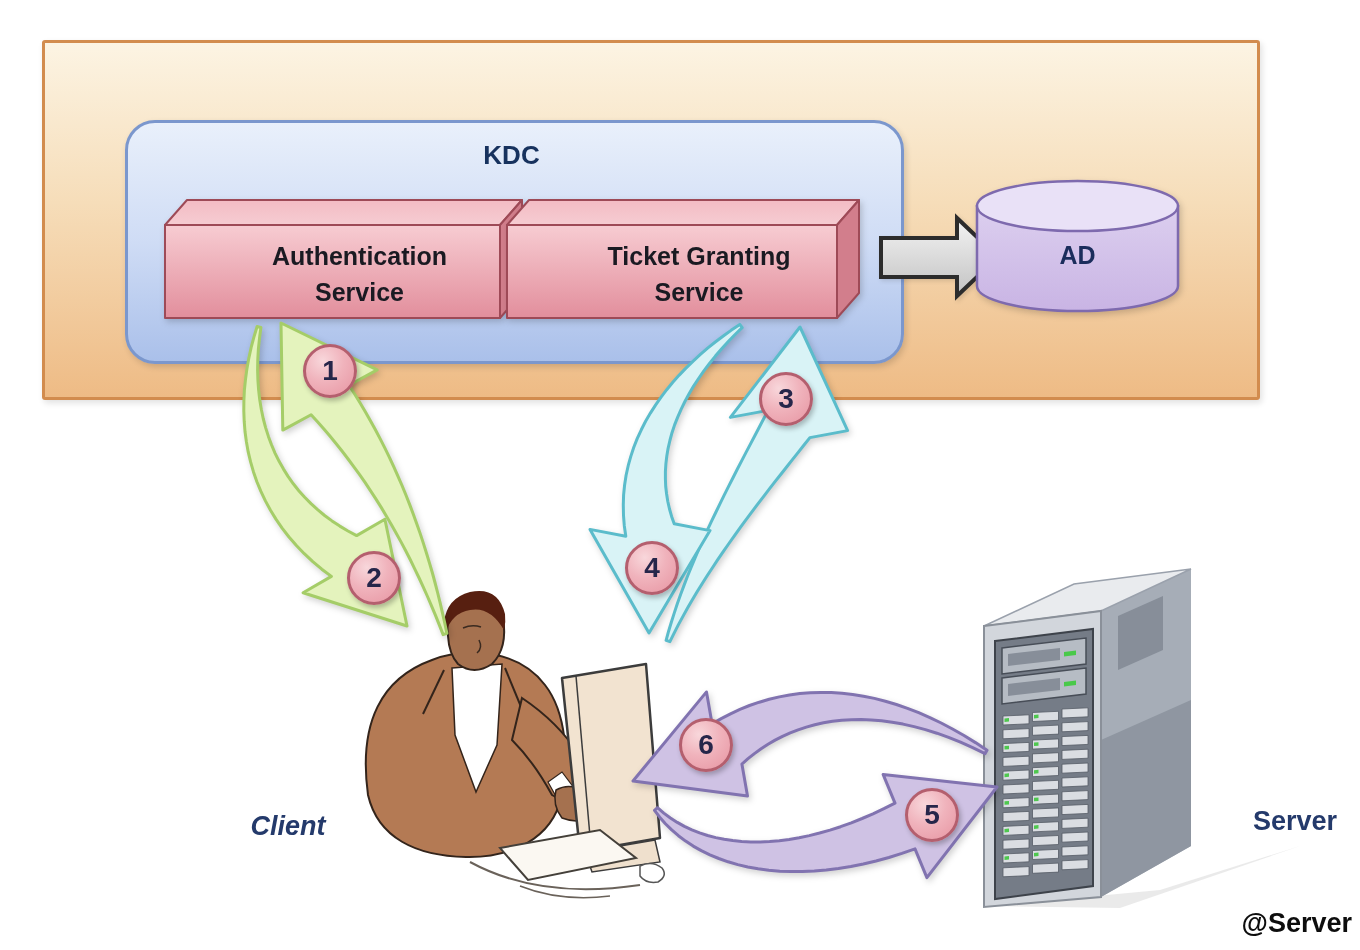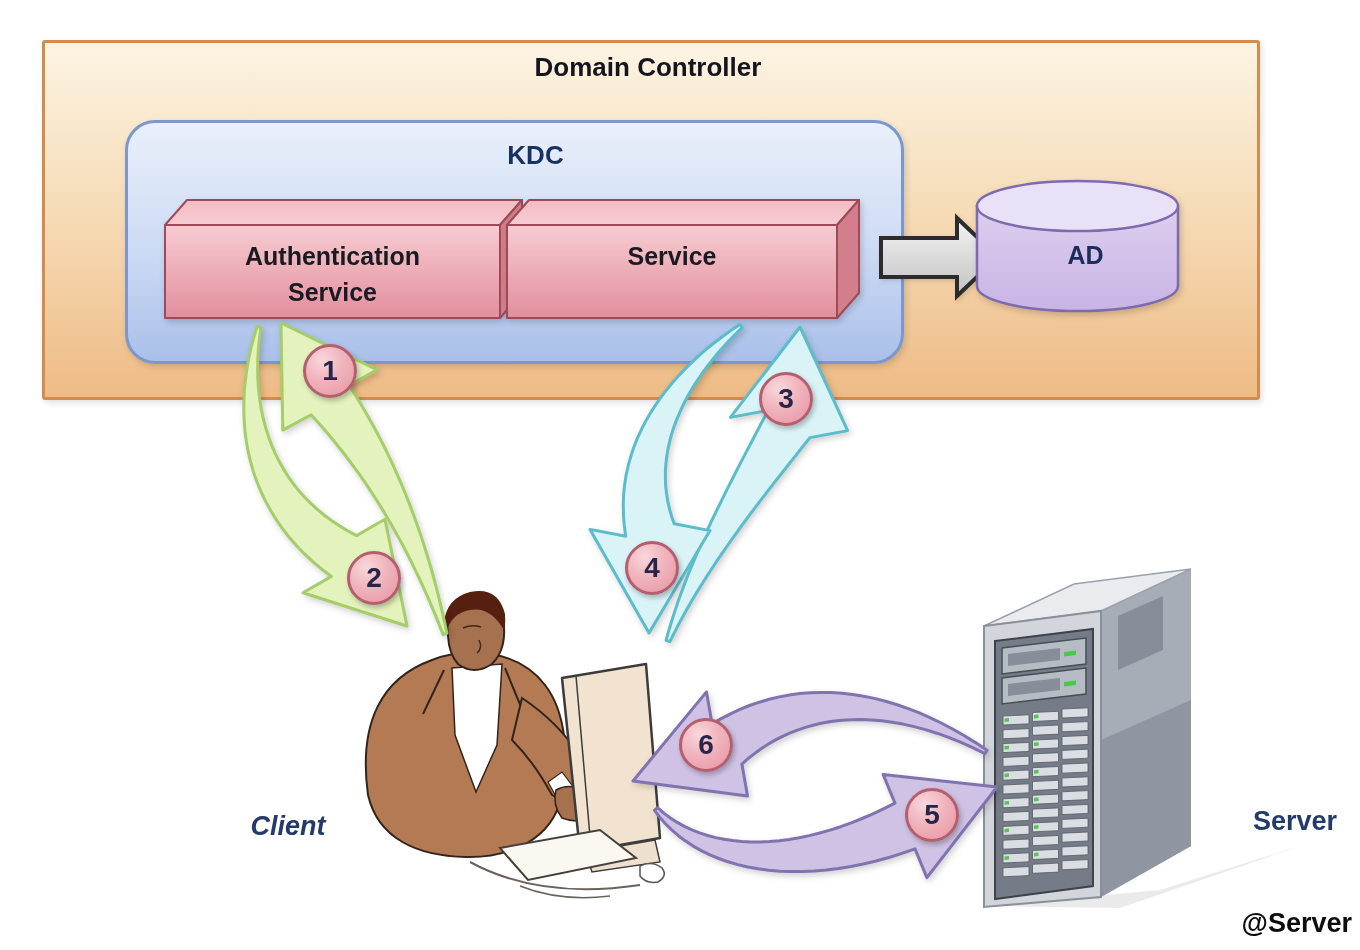--- a/index.html
+++ b/index.html
@@ -10,25 +10,25 @@
   #dc-box{left:42px;top:40px;width:1212px;height:354px;border:3px solid #d28c4e;border-radius:3px;
     background:linear-gradient(180deg,#fcf4e3 0%,#f6ddb9 45%,#eebb85 100%);
     box-shadow:2px 3px 6px rgba(0,0,0,0.12);z-index:1;}
   
   #kdc-box{left:125px;top:120px;width:773px;height:238px;border:3px solid #7b97cd;border-radius:30px;
     background:linear-gradient(180deg,#e9f0fb 0%,#cfdcf5 50%,#aac0ea 100%);
     box-shadow:2px 3px 6px rgba(0,0,0,0.15);z-index:2;}
   svg#vector-layer{left:0;top:0;z-index:5;}
   .lbl{position:absolute;text-align:center;z-index:10;}
   #dc-title{left:42px;top:52px;width:1212px;font-size:26px;font-weight:700;color:#15151f;}
-  #kdc-label{left:125px;top:140px;width:773px;font-size:26px;font-weight:700;color:#17325e;margin-left:24px;}
-  .svc-label{font-size:25px;font-weight:700;color:#1a1a22;line-height:36px;}
+  #kdc-label{left:125px;top:140px;width:773px;font-size:26px;font-weight:700;color:#17325e;}
+  .svc-label{font-size:25px;font-weight:700;color:#1a1a22;line-height:36px;padding-left:27px;}
   #as-label{left:165px;top:238px;width:335px;}
   #tgs-label{left:507px;top:238px;width:330px;}
-  #ad-label{left:977px;top:241px;width:201px;font-size:25px;font-weight:700;color:#1b2d5c;margin-left:8px;}
+  #ad-label{left:977px;top:241px;width:201px;font-size:25px;font-weight:700;color:#1b2d5c;}
   #client-label{left:188px;top:811px;width:200px;font-size:27px;font-weight:700;color:#243a6b;font-style:italic;}
   #server-label{left:1195px;top:806px;width:200px;font-size:27px;font-weight:700;color:#243a6b;}
   #watermark{left:1140px;top:908px;width:212px;font-size:27px;font-weight:700;color:#0d0d0d;text-align:right;}
   
   .badge{position:absolute;width:54px;height:54px;border-radius:50%;
     border:3px solid #b45f6e;box-sizing:border-box;
     background:radial-gradient(circle at 35% 28%,#f8d7db 0%,#f0b3bc 45%,#e795a2 100%);
     color:#26264a;font-size:28px;font-weight:700;line-height:48px;text-align:center;
     box-shadow:2px 3px 5px rgba(0,0,0,0.25);z-index:12;}
   .shadowed{filter:drop-shadow(2px 3px 3px rgba(0,0,0,0.18));}
@@ -172,27 +172,27 @@
     <g id="arrows" class="shadowed">
         <path d="M446.9,633.4 L444.8,623.3 L442.5,613.2 L440.2,603.1 L437.7,593.0 L435.1,583.0 L432.4,573.0 L429.5,563.1 L426.5,553.2 L423.4,543.4 L420.2,533.6 L416.8,523.9 L413.3,514.2 L409.7,504.6 L405.9,495.0 L402.0,485.5 L397.9,476.1 L393.7,466.7 L389.4,457.3 L384.9,448.1 L380.2,438.9 L375.4,429.8 L370.4,420.7 L365.3,411.7 L360.0,402.8 L354.6,394.0 L348.9,385.2 L377.2,369.9 L281.0,323.0 L282.8,430.1 L311.1,414.8 L317.5,421.8 L323.9,429.0 L330.1,436.3 L336.2,443.7 L342.2,451.3 L348.1,459.0 L353.9,466.8 L359.6,474.7 L365.2,482.7 L370.6,490.8 L376.0,499.1 L381.2,507.4 L386.3,515.9 L391.3,524.5 L396.2,533.2 L401.0,541.9 L405.7,550.8 L410.3,559.8 L414.7,568.8 L419.1,578.0 L423.3,587.2 L427.5,596.5 L431.5,605.9 L435.5,615.4 L439.3,624.9 L443.1,634.6 Z" fill="#e4f3bd" stroke="#a5cd68" stroke-width="3" stroke-linejoin="round"></path>
         <path d="M257.1,326.5 L253.9,337.1 L251.1,347.7 L248.8,358.3 L246.9,368.9 L245.5,379.4 L244.4,390.0 L243.9,400.4 L243.8,410.8 L244.2,421.2 L245.0,431.5 L246.4,441.7 L248.2,451.9 L250.6,461.9 L253.5,471.9 L256.9,481.7 L260.9,491.4 L265.4,500.9 L270.5,510.2 L276.1,519.4 L282.3,528.3 L289.0,537.0 L296.4,545.5 L304.3,553.7 L312.8,561.6 L321.8,569.2 L331.4,576.4 L303.1,592.8 L407.0,626.0 L384.9,519.2 L356.6,535.6 L348.0,531.0 L339.8,526.1 L332.0,520.9 L324.6,515.5 L317.6,509.7 L311.0,503.6 L304.7,497.3 L298.8,490.7 L293.3,483.8 L288.2,476.6 L283.5,469.1 L279.1,461.3 L275.1,453.3 L271.6,445.0 L268.4,436.4 L265.6,427.6 L263.2,418.5 L261.3,409.2 L259.7,399.6 L258.6,389.9 L257.9,379.9 L257.6,369.7 L257.8,359.4 L258.4,348.9 L259.5,338.3 L260.9,327.5 Z" fill="#e4f3bd" stroke="#a5cd68" stroke-width="3" stroke-linejoin="round"></path>
         <path d="M669.9,641.7 L674.0,633.3 L678.3,624.9 L682.8,616.6 L687.4,608.3 L692.2,600.1 L697.1,591.8 L702.1,583.7 L707.3,575.5 L712.6,567.5 L717.9,559.4 L723.4,551.4 L728.9,543.5 L734.5,535.6 L740.2,527.7 L745.9,519.9 L751.7,512.2 L757.5,504.4 L763.3,496.8 L769.2,489.2 L775.0,481.7 L780.9,474.2 L786.8,466.7 L792.6,459.4 L798.4,452.1 L804.2,444.8 L809.9,437.6 L847.6,430.6 L800.0,327.0 L730.4,417.4 L768.1,410.4 L763.8,418.5 L759.5,426.7 L755.2,435.0 L750.8,443.4 L746.3,451.9 L741.9,460.4 L737.4,469.0 L733.0,477.7 L728.6,486.4 L724.2,495.2 L719.8,504.1 L715.5,513.0 L711.2,521.9 L707.0,530.9 L702.9,539.9 L698.9,549.0 L695.0,558.1 L691.2,567.2 L687.5,576.3 L684.0,585.4 L680.6,594.6 L677.3,603.7 L674.3,612.9 L671.4,622.0 L668.6,631.2 L666.1,640.3 Z" fill="#d9f3f6" stroke="#5bbccb" stroke-width="3" stroke-linejoin="round"></path>
         <path d="M739.8,324.4 L731.4,330.1 L723.3,336.0 L715.3,342.0 L707.6,348.2 L700.1,354.7 L692.9,361.3 L685.9,368.1 L679.2,375.1 L672.8,382.3 L666.7,389.7 L660.9,397.3 L655.5,405.1 L650.4,413.1 L645.6,421.3 L641.3,429.8 L637.3,438.4 L633.8,447.3 L630.8,456.4 L628.2,465.7 L626.1,475.3 L624.6,485.0 L623.6,494.9 L623.3,505.0 L623.5,515.3 L624.3,525.7 L625.8,536.2 L590.0,529.4 L649.0,633.0 L710.0,530.6 L674.2,523.8 L671.6,516.4 L669.5,509.0 L667.8,501.5 L666.6,494.0 L665.7,486.5 L665.4,479.0 L665.4,471.3 L665.9,463.7 L666.8,456.0 L668.1,448.3 L669.9,440.5 L672.0,432.7 L674.6,424.9 L677.7,417.1 L681.1,409.3 L684.9,401.5 L689.1,393.8 L693.6,386.1 L698.6,378.5 L703.9,370.9 L709.5,363.5 L715.4,356.1 L721.7,348.8 L728.3,341.6 L735.1,334.5 L742.2,327.6 Z" fill="#d9f3f6" stroke="#5bbccb" stroke-width="3" stroke-linejoin="round"></path>
         <path d="M987.0,750.3 L975.5,742.6 L964.0,735.5 L952.5,729.0 L941.2,723.0 L929.9,717.6 L918.7,712.7 L907.5,708.3 L896.4,704.5 L885.4,701.2 L874.4,698.4 L863.5,696.2 L852.7,694.5 L842.0,693.3 L831.3,692.6 L820.7,692.4 L810.2,692.7 L799.8,693.6 L789.5,695.0 L779.3,696.9 L769.2,699.3 L759.3,702.2 L749.5,705.5 L739.9,709.4 L730.5,713.8 L721.2,718.6 L712.1,723.9 L706.5,691.9 L633.0,781.0 L747.5,796.1 L741.9,764.1 L748.0,758.7 L754.4,753.6 L761.1,748.8 L768.0,744.3 L775.1,740.1 L782.5,736.3 L790.2,732.9 L798.1,729.8 L806.3,727.1 L814.8,724.7 L823.5,722.8 L832.5,721.3 L841.8,720.2 L851.4,719.7 L861.2,719.5 L871.3,719.9 L881.6,720.8 L892.2,722.2 L903.0,724.1 L914.1,726.6 L925.4,729.6 L936.9,733.2 L948.6,737.4 L960.5,742.2 L972.7,747.7 L985.0,753.7 Z" fill="#cfc2e4" stroke="#8173b0" stroke-width="3" stroke-linejoin="round"></path>
         <path d="M654.5,810.3 L659.7,817.2 L665.4,823.7 L671.7,829.9 L678.4,835.7 L685.6,841.1 L693.2,846.1 L701.3,850.6 L709.9,854.8 L718.8,858.5 L728.1,861.8 L737.8,864.6 L747.8,867.0 L758.1,868.8 L768.8,870.3 L779.8,871.2 L791.0,871.6 L802.5,871.6 L814.3,871.1 L826.2,870.1 L838.4,868.5 L850.8,866.5 L863.3,864.0 L876.0,861.0 L888.9,857.5 L901.9,853.4 L915.0,848.9 L926.9,877.6 L997.0,787.0 L883.1,774.4 L895.0,803.1 L883.9,808.7 L873.0,813.8 L862.1,818.5 L851.3,822.8 L840.6,826.7 L830.0,830.1 L819.6,833.0 L809.3,835.6 L799.1,837.7 L789.1,839.4 L779.3,840.7 L769.6,841.5 L760.1,841.9 L750.8,841.9 L741.7,841.5 L732.8,840.6 L724.2,839.3 L715.8,837.6 L707.6,835.5 L699.6,832.9 L691.9,829.9 L684.4,826.4 L677.3,822.4 L670.4,818.0 L663.8,813.1 L657.5,807.7 Z" fill="#cfc2e4" stroke="#8173b0" stroke-width="3" stroke-linejoin="round"></path>
       </g>
   </svg>
 
-  <div id="dc-title" class="lbl">Domain Controller</div>
   <div id="kdc-label" class="lbl">KDC</div>
   <div id="as-label" class="lbl svc-label">
     <div>Authentication</div>
     <div>Service</div>
   </div>
   <div id="tgs-label" class="lbl svc-label">
+    <div>Ticket Granting</div>
     <div>Service</div>
   </div>
   <div id="ad-label" class="lbl">AD</div>
   <div id="client-label" class="lbl">Client</div>
   <div id="server-label" class="lbl">Server</div>
   <div id="watermark" class="lbl">@Server</div>
 
   <div class="badge" style="left:303px;top:344px;">1</div>
   <div class="badge" style="left:347px;top:551px;">2</div>
   <div class="badge" style="left:759px;top:372px;">3</div>

